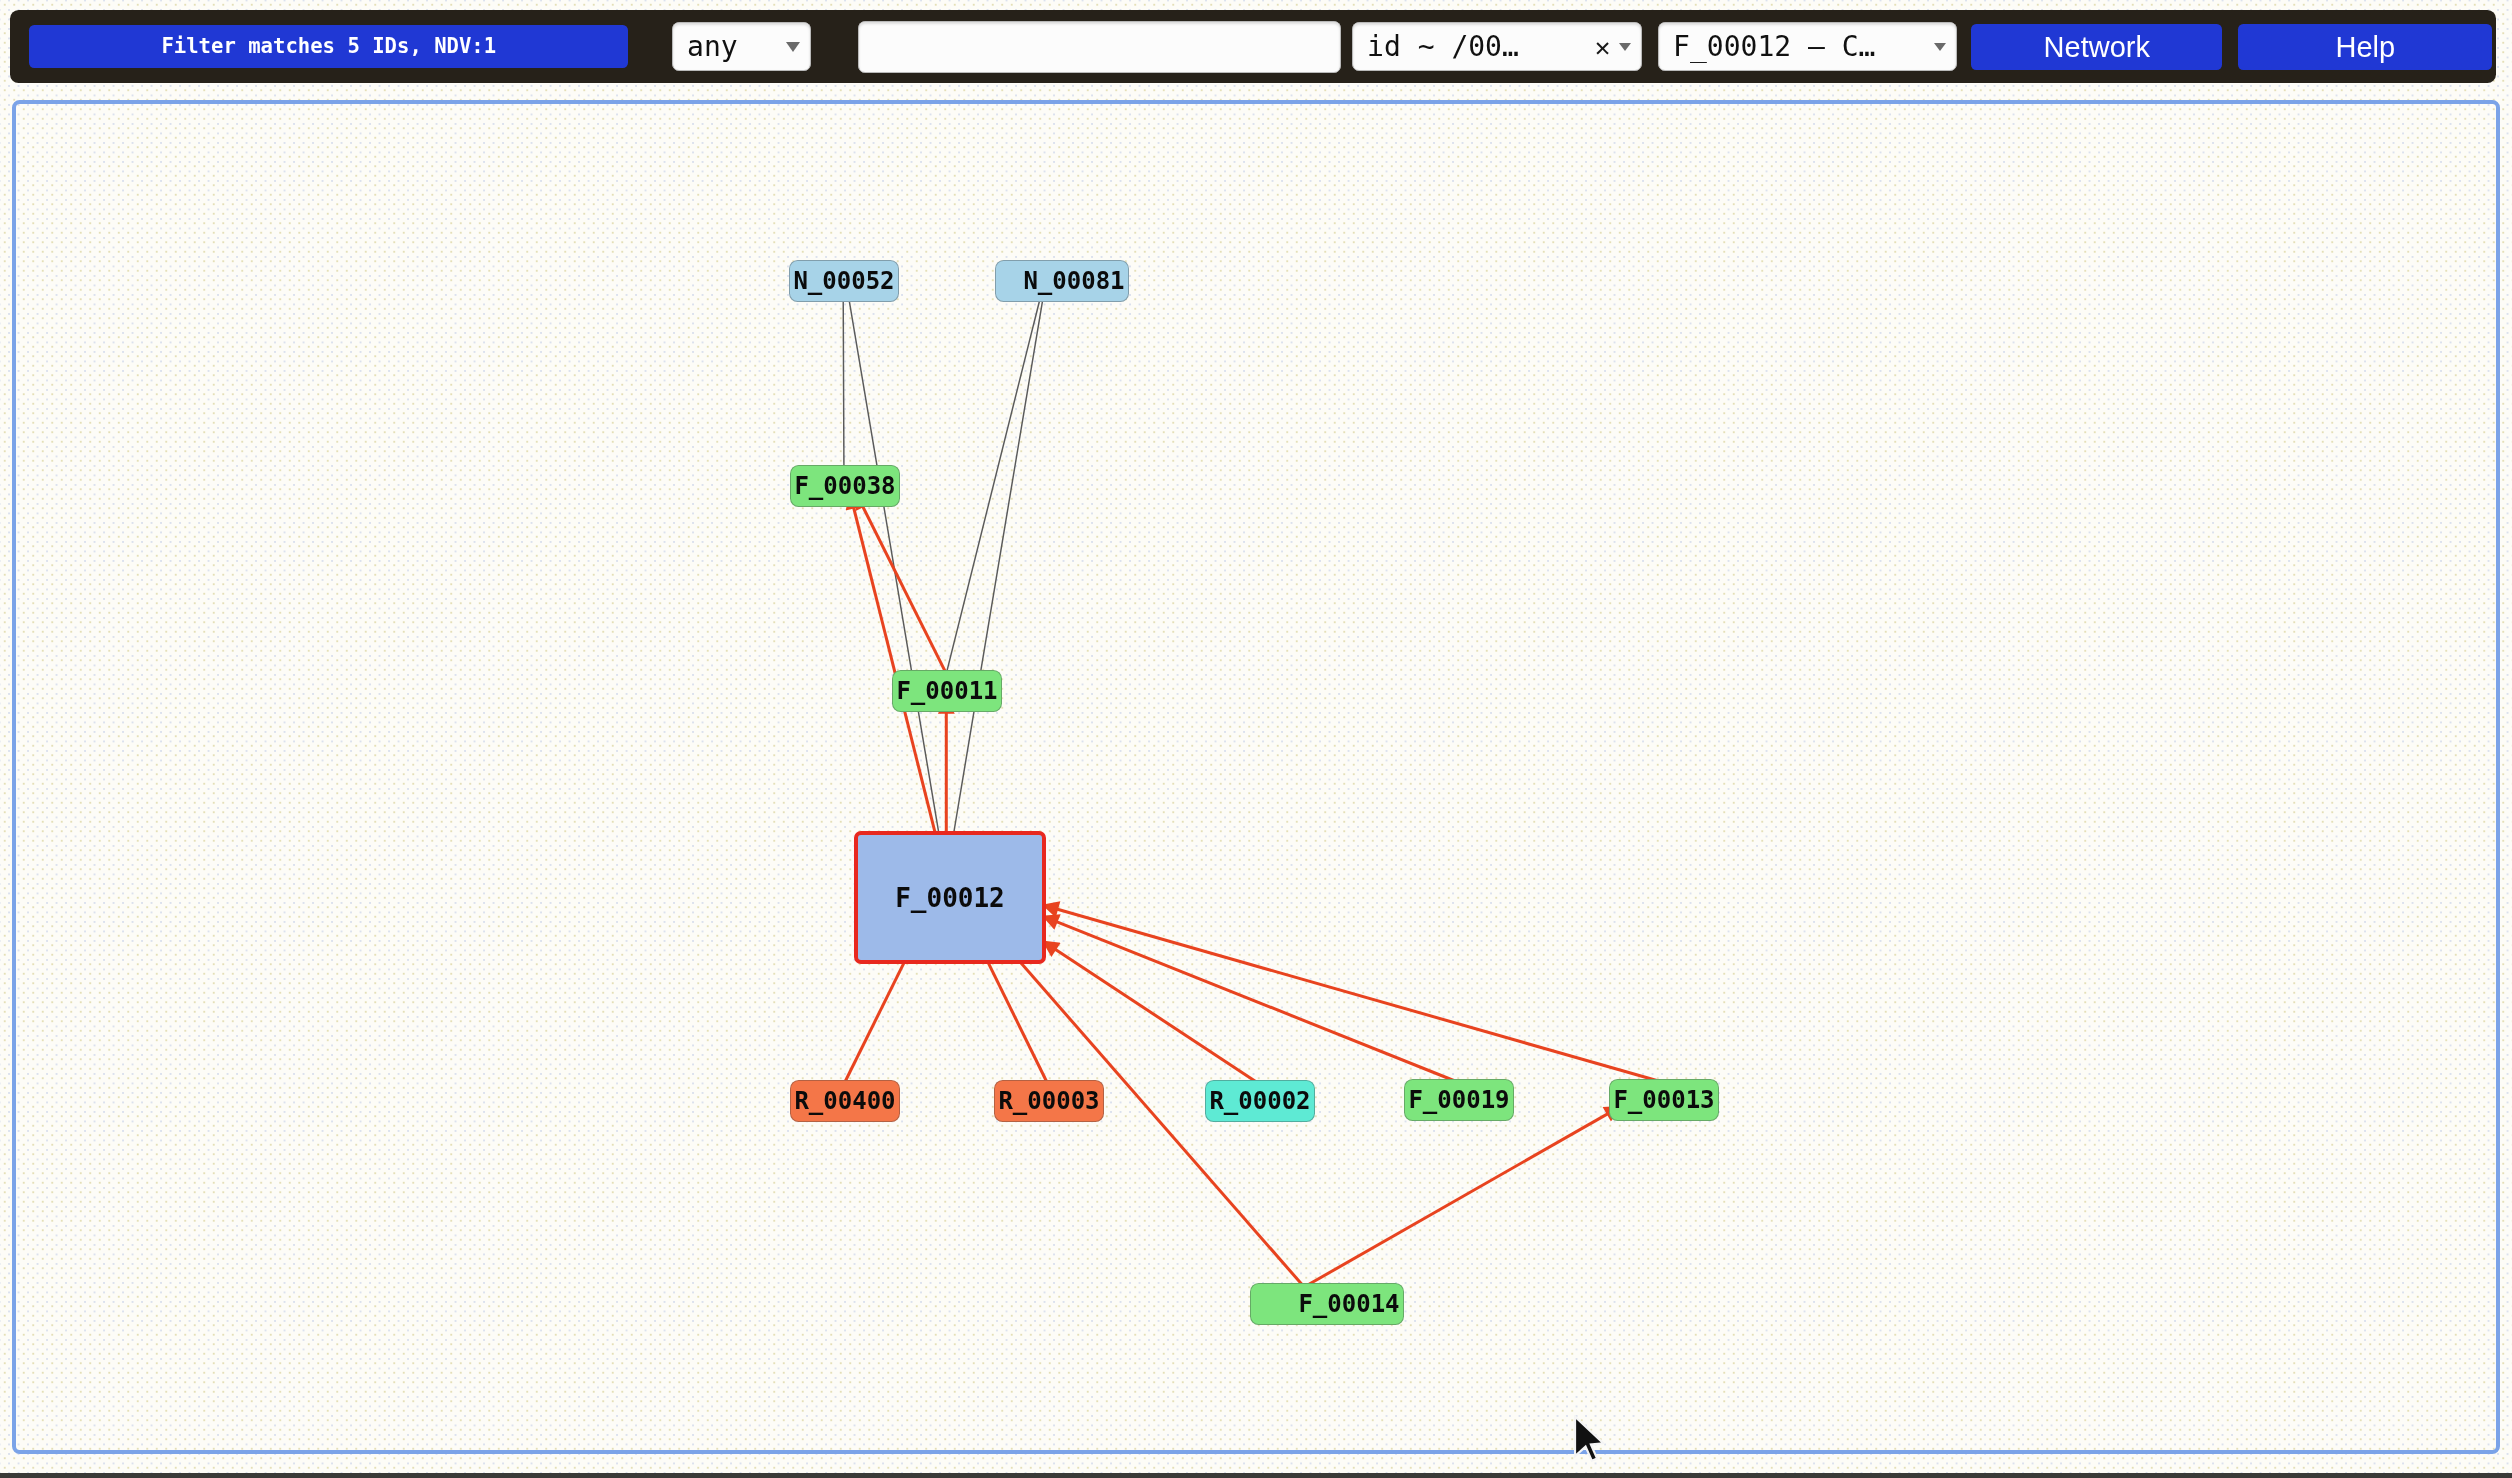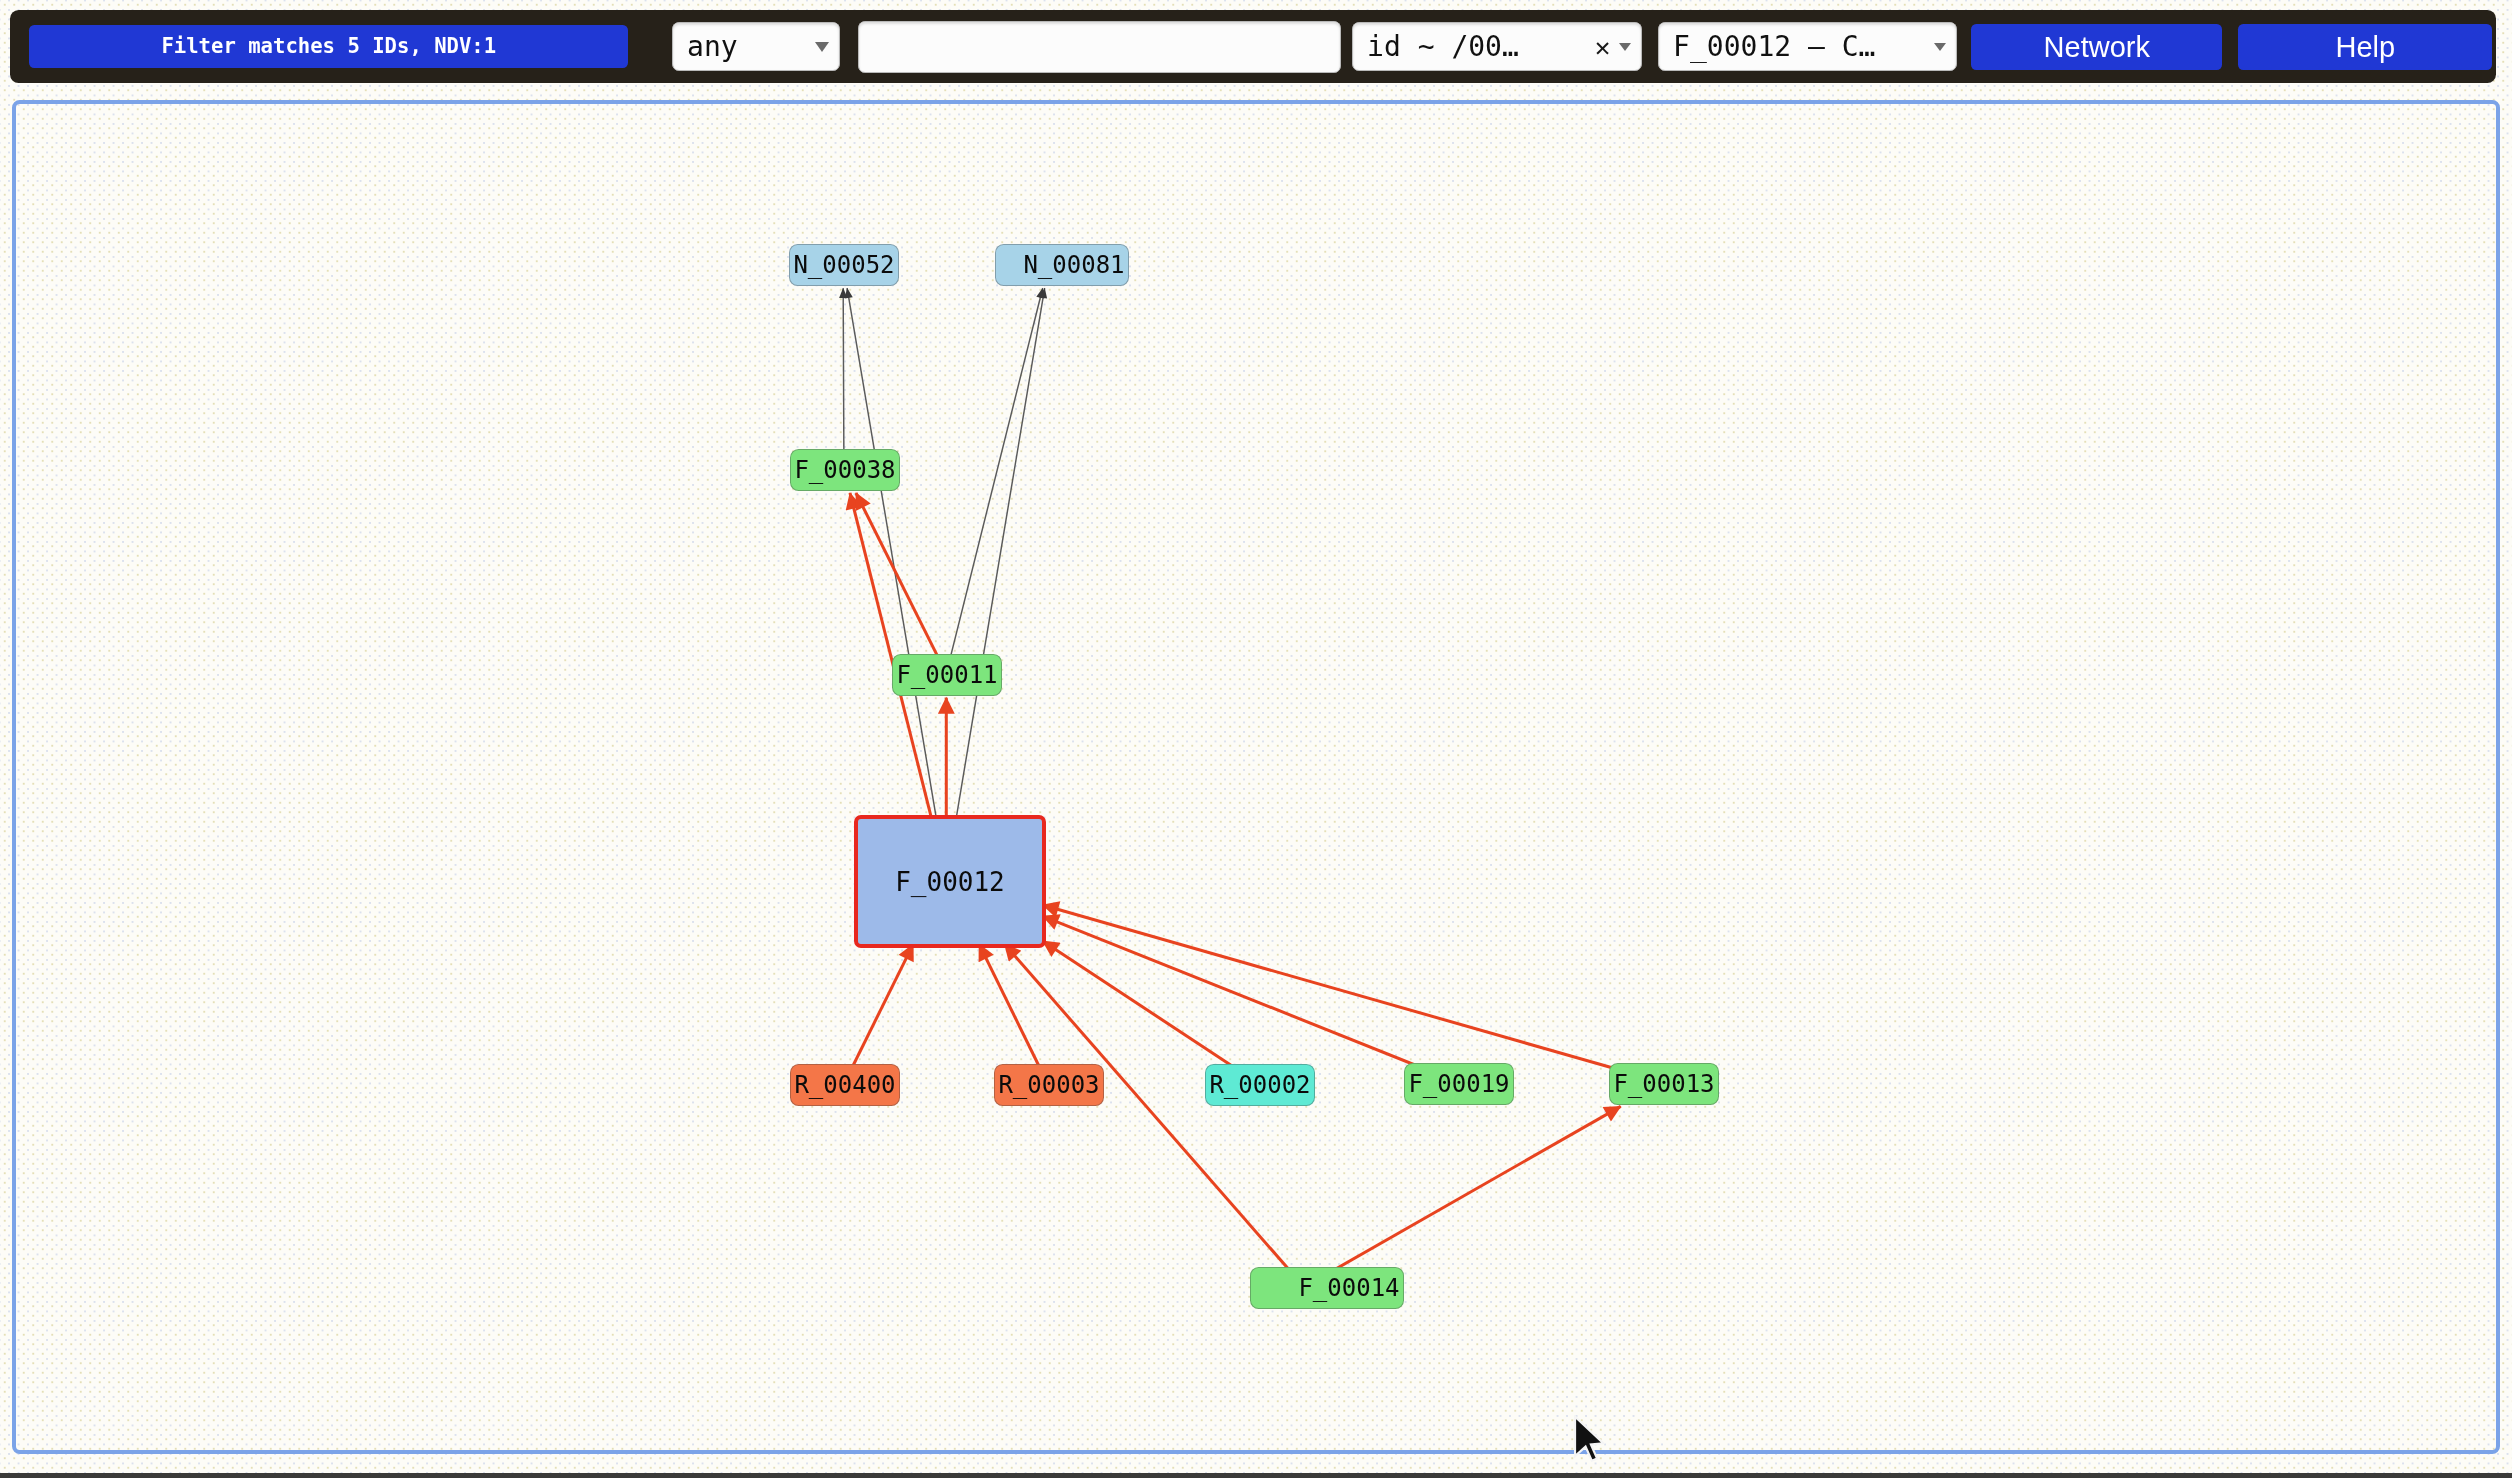--- a/index.html
+++ b/index.html
@@ -43,35 +43,35 @@
 
   
   .canvas{
     position:absolute;left:12px;top:100px;width:2488px;height:1354px;
     border:4.3px solid #7ba3e8;border-radius:7.7px;box-sizing:border-box;z-index:1;
   }
   #edge-svg{position:absolute;left:0;top:0;width:2512px;height:1478px;z-index:5;pointer-events:none;}
 
   .gnode{
     position:absolute;z-index:10;display:flex;align-items:center;justify-content:center;
-    font-family:"DejaVu Sans Mono",monospace;font-weight:normal;font-size:24px;color:#0b0b0b;
-    border-radius:8.6px;border:0.9px solid rgba(60,60,60,.35);cursor:pointer;white-space:nowrap;
+    font-family:"DejaVu Sans Mono",monospace;font-weight:bold;font-size:24px;color:#0b0b0b;
+    border-radius:8.6px;border:0.9px solid rgba(60,60,60,.35);cursor:pointer;white-space:nowrap;margin-top:16px;
   }
   .gnode.selected{border-radius:6.9px;font-size:26px;}
 
   .bottom-strip{position:absolute;left:0;top:1473px;width:2512px;height:5.2px;background:#3a3a38;z-index:40;}
   .cursor{position:absolute;z-index:50;pointer-events:none;}
 </style>
 </head>
 <body>
 
 <div class="toolbar">
   <div class="tbtn pillbtn" style="background:#2038d4;">Filter matches 5 IDs, NDV:1</div>
 
-  <div class="whitebox" style="left:662px;width:168px;">
+  <div class="whitebox" style="left:662px;width:139px;">
     <span class="lbl">any</span>
     <span class="chev"></span>
   </div>
 
   <input class="search" value="" style="">
 
   <div class="whitebox" style="left:1342px;width:290px;">
     <span class="lbl">id ~ /00…</span>
     <span class="clear-x">✕</span>
     <span class="chev" style="border-top-width:8.6px;border-left-width:6.9px;border-right-width:6.9px;"></span>

